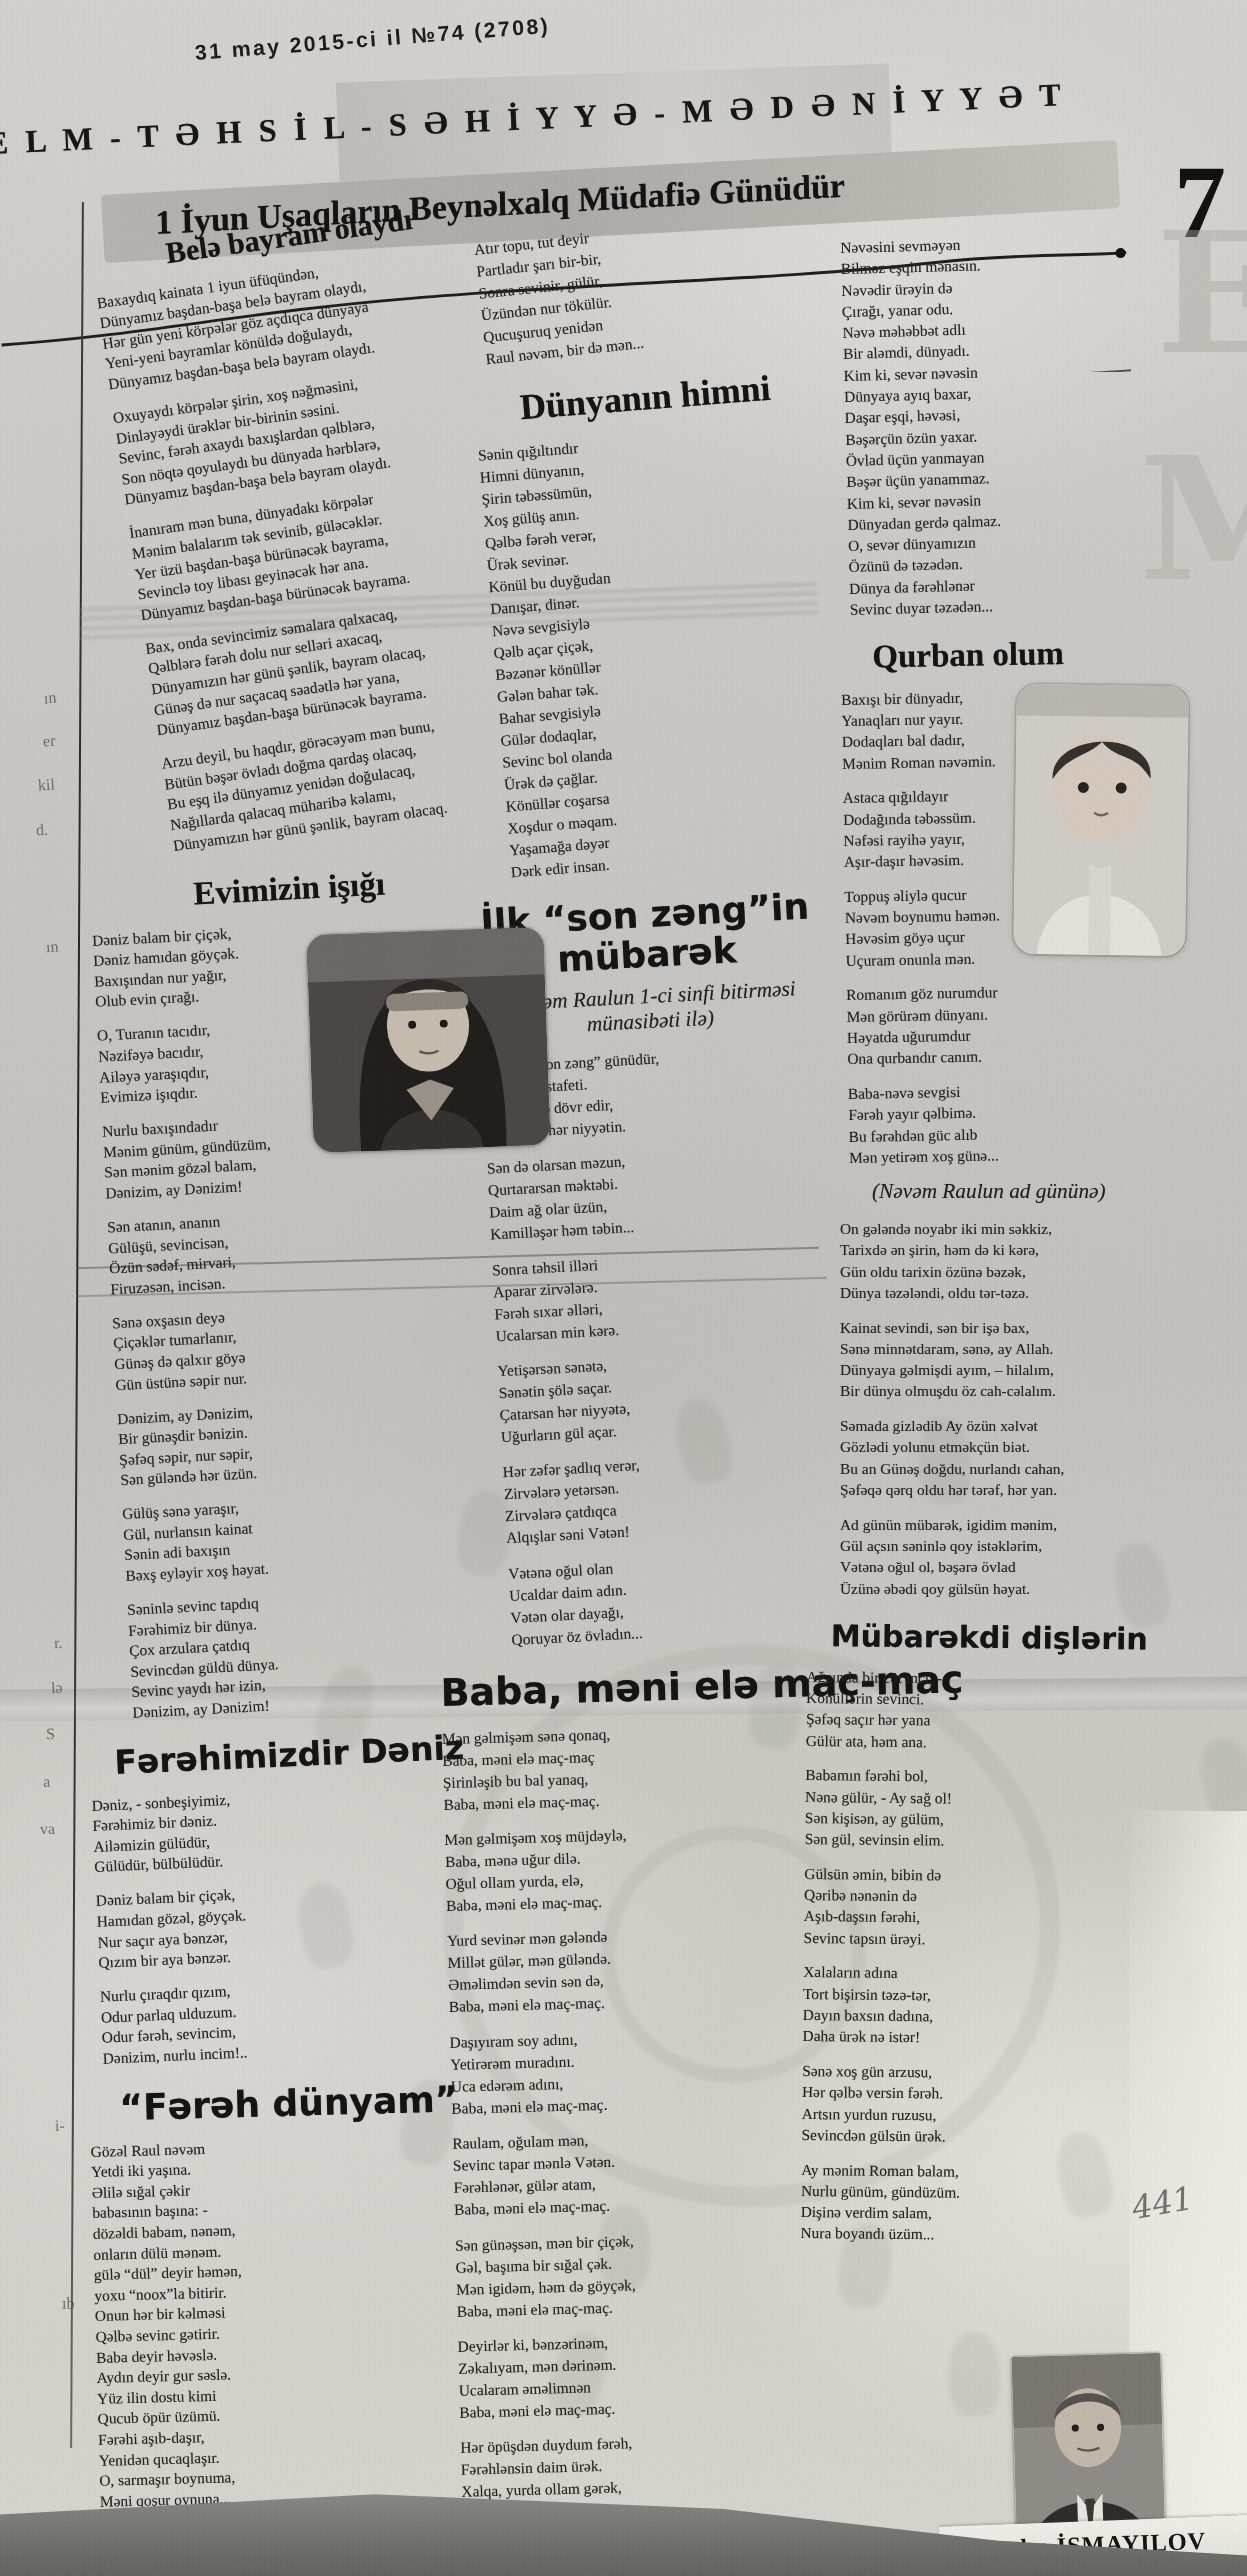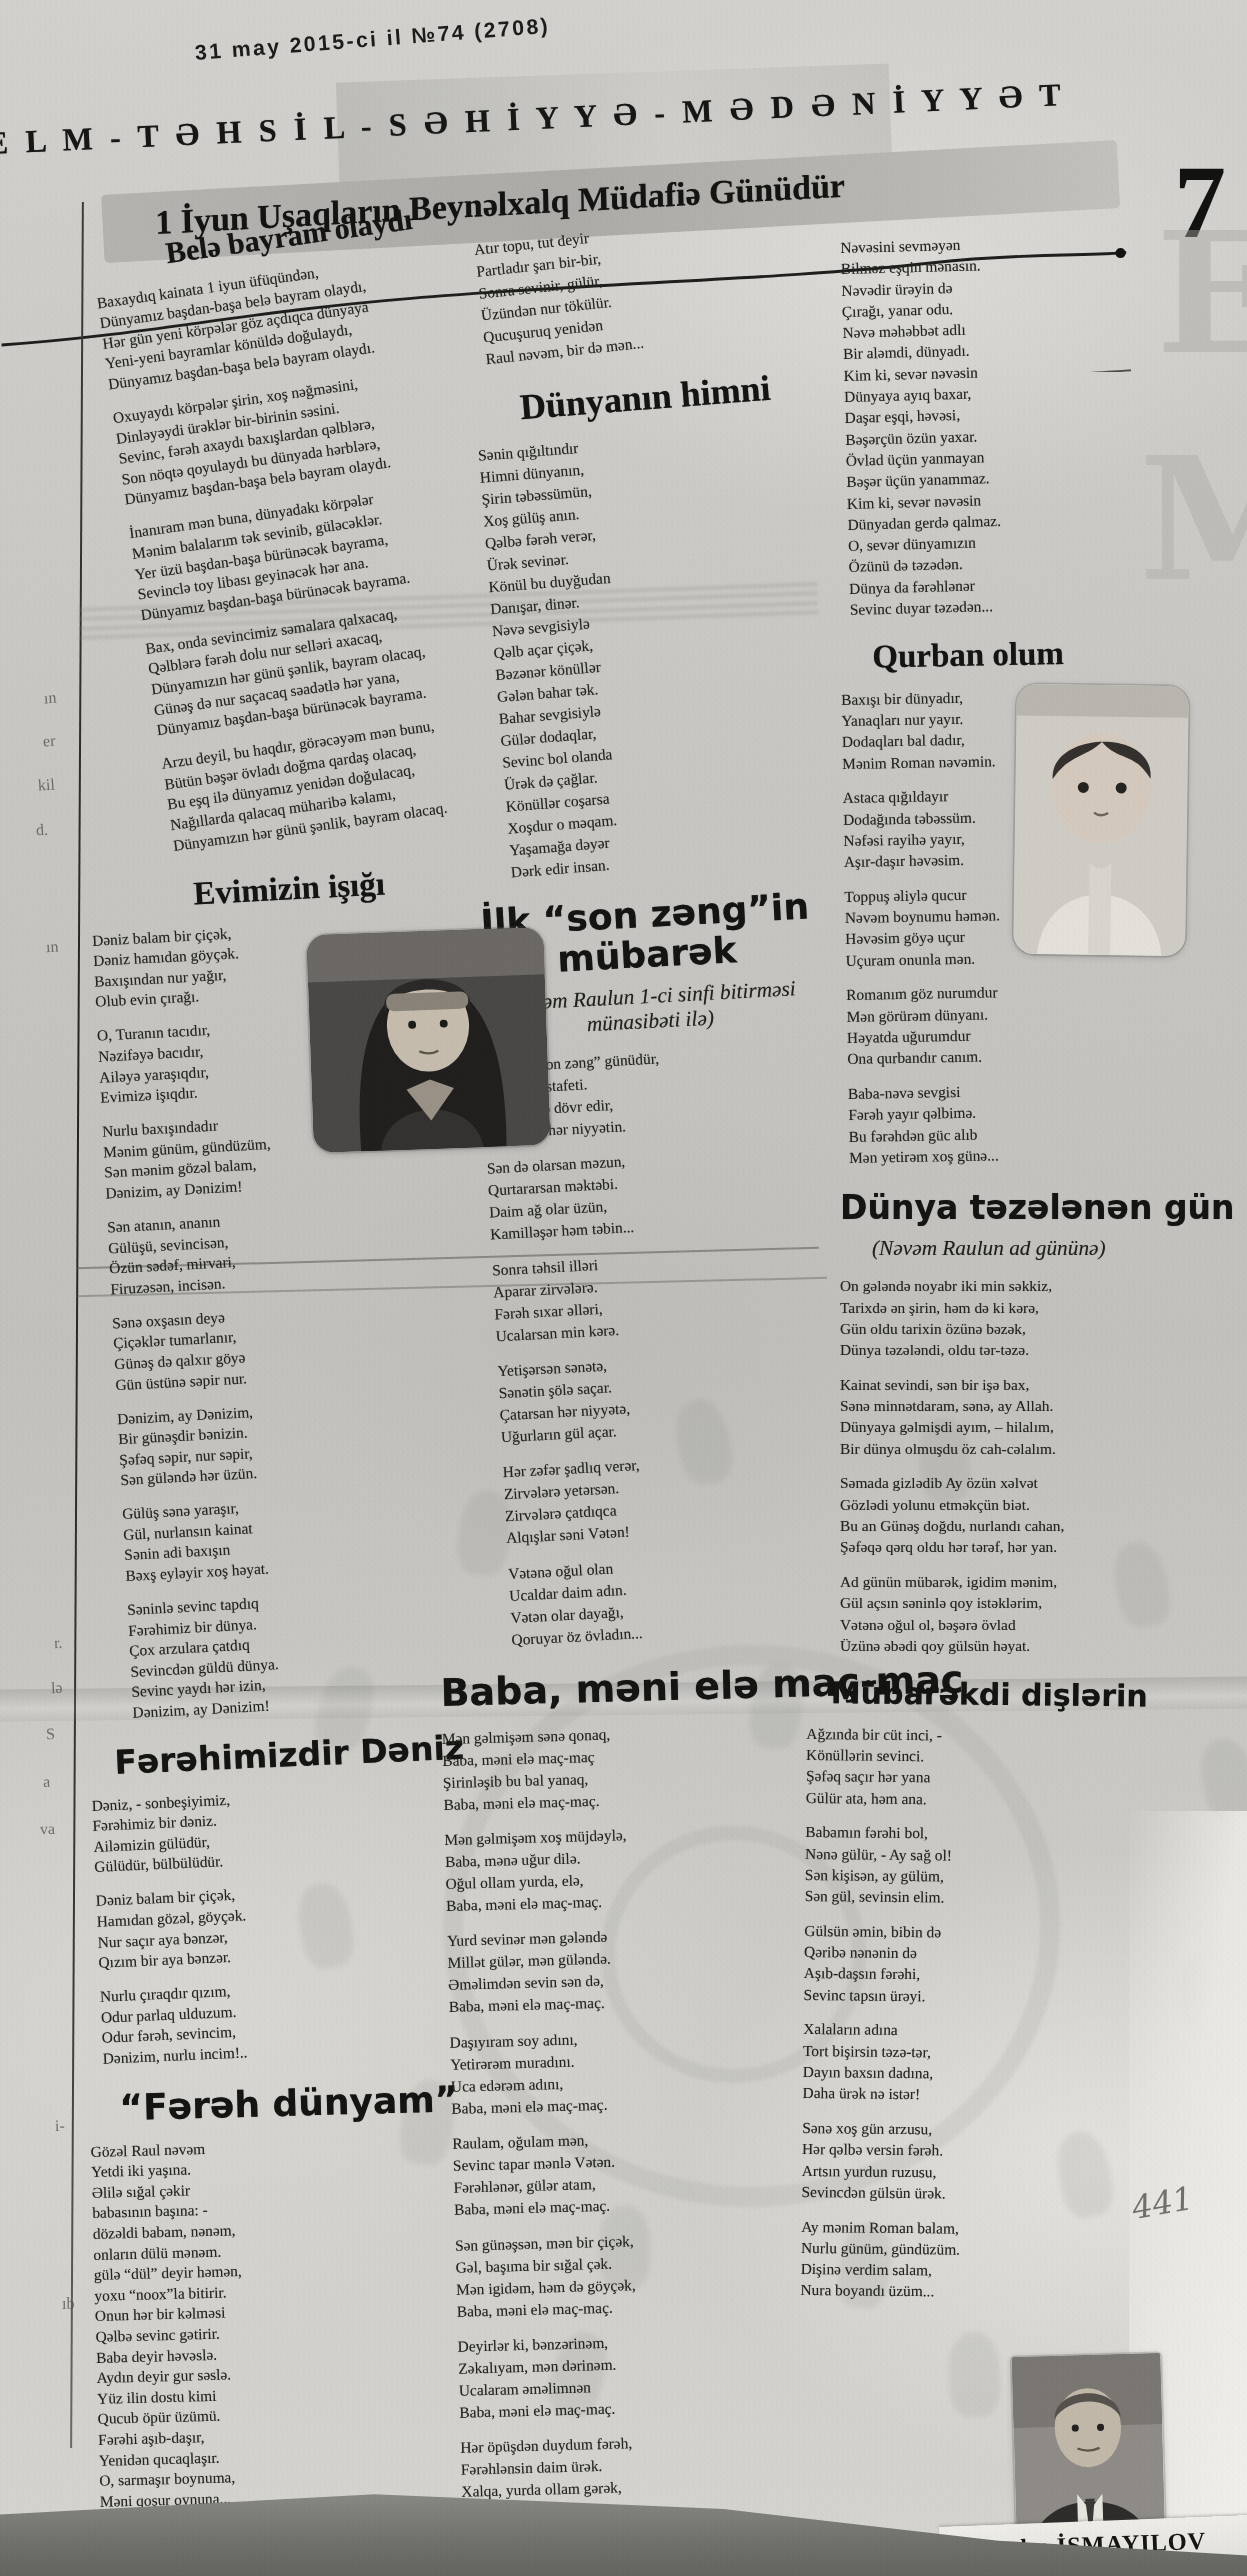--- a/index.html
+++ b/index.html
@@ -490,21 +490,20 @@
         </div>
         <div class="stanza">
           <span class="line">Baba-nəvə sevgisi</span>
           <span class="line">Fərəh yayır qəlbimə.</span>
           <span class="line">Bu fərəhdən güc alıb</span>
           <span class="line">Mən yetirəm xoş günə...</span>
         </div>
       </div>
   </div>
   <div class="blk z0">
-    <h2 class="t t-sans sz42 nowrap">Dünya təzələnən gün</h2>
     <div class="sub" style="margin-left:32px;">(Nəvəm Raulun ad gününə)</div>
     <div class="stanzas">
         <div class="stanza">
           <span class="line">On gələndə noyabr iki min səkkiz,</span>
           <span class="line">Tarixdə ən şirin, həm də ki kərə,</span>
           <span class="line">Gün oldu tarixin özünə bəzək,</span>
           <span class="line">Dünya təzələndi, oldu tər-təzə.</span>
         </div>
         <div class="stanza">
           <span class="line">Kainat sevindi, sən bir işə bax,</span>

